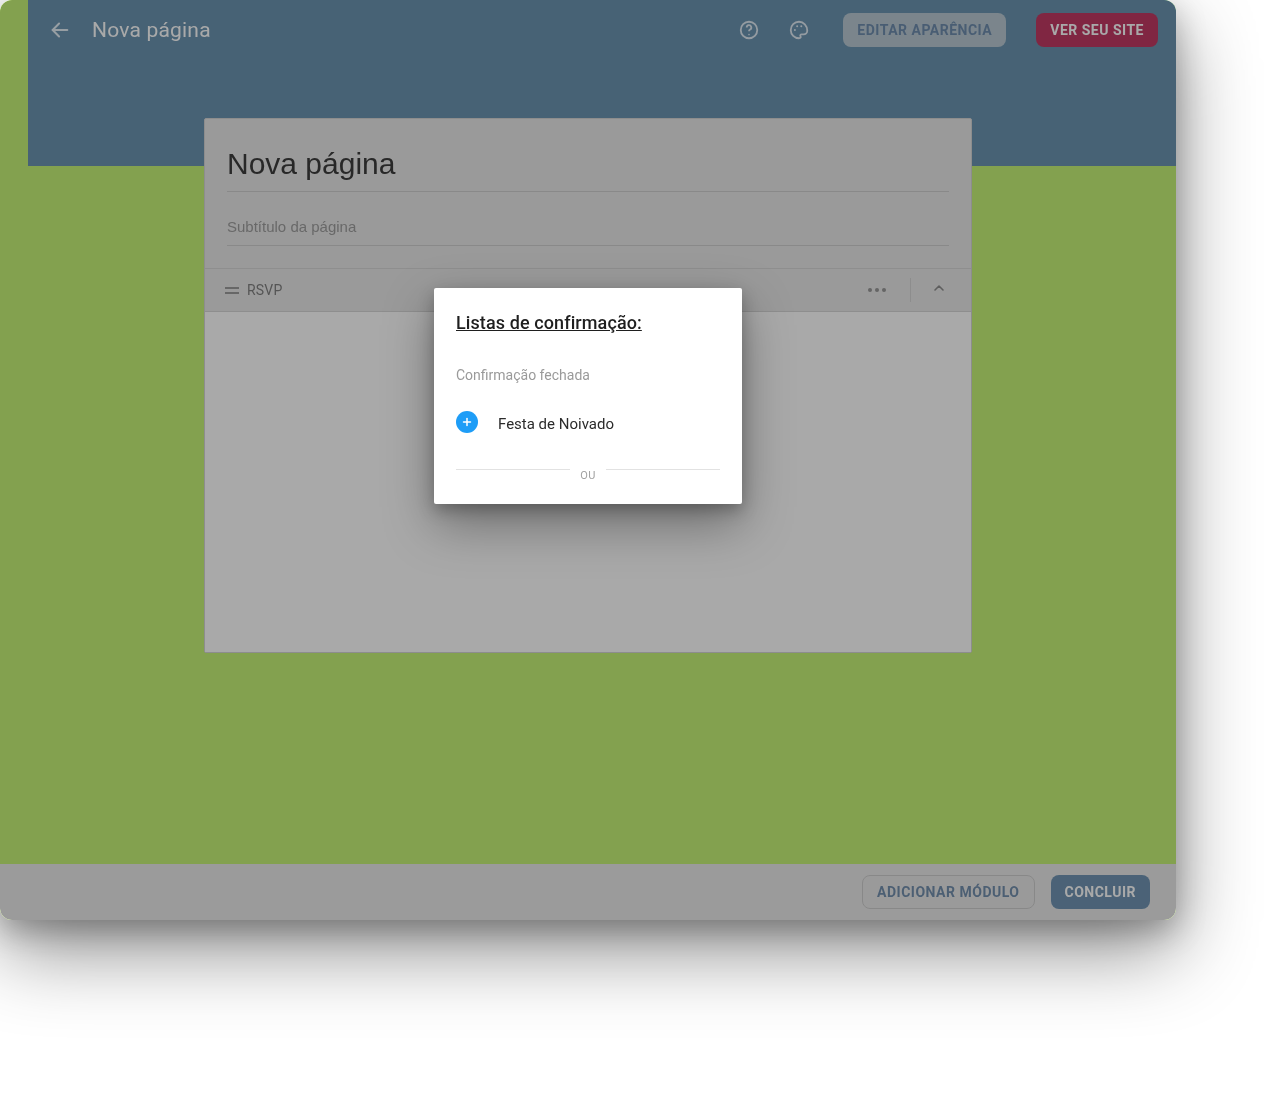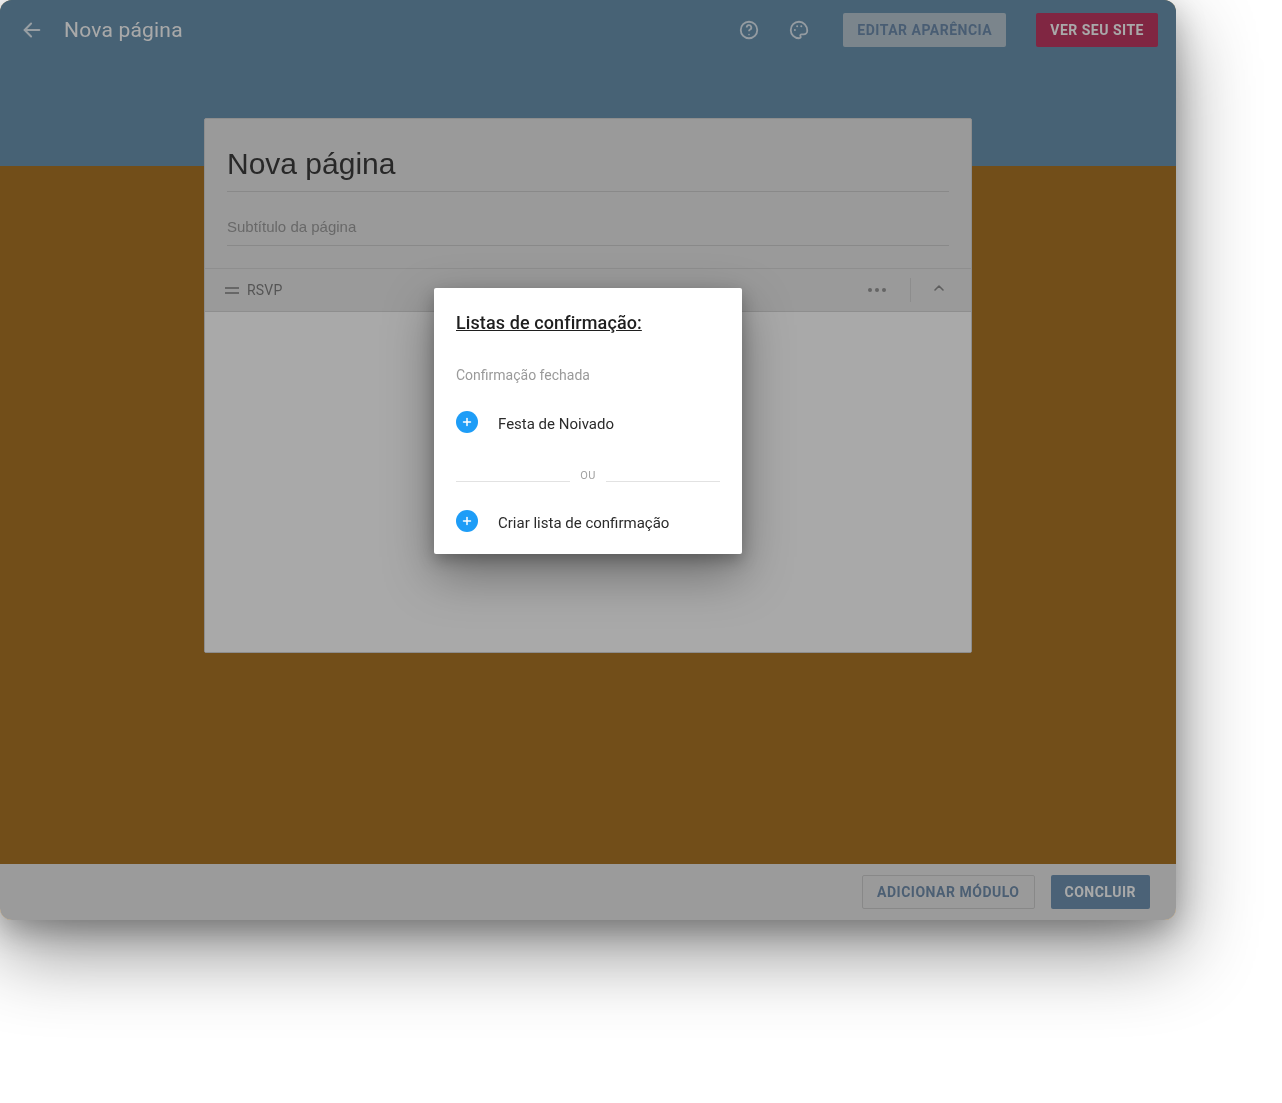--- a/index.html
+++ b/index.html
@@ -12,22 +12,23 @@
       overflow: hidden;
     }
 
     .app-window {
       position: absolute;
       top: 0; left: 0;
       width: 1176px;
       height: 920px;
       border-radius: 12px;
       overflow: hidden;
-      background: #a16207;
+      background: #bef264;
       box-shadow: 0 30px 80px rgba(0,0,0,0.45), 0 10px 30px rgba(0,0,0,0.25);
+      padding-left: 28px;
     }
 
     .top-band {
       height: 166px;
       background: #5685a6;
     }
 
     .toolbar {
       height: 60px;
       display: flex;
@@ -60,21 +61,21 @@
 
     .btn {
       height: 34px;
       padding: 0 14px;
       display: inline-flex;
       align-items: center;
       justify-content: center;
       font-size: 14px;
       font-weight: 700;
       letter-spacing: .5px;
-      border-radius: 2px;
+      border-radius: 8px;
       cursor: pointer;
       user-select: none;
     }
     .btn-light {
       background: #b0c2cd;
       color: #5a7da3;
       margin-left: 10px;
     }
     .btn-primary-pink {
       background: #b91e4f;
@@ -206,21 +207,21 @@
 
     .opt-row { display: flex; align-items: flex-end; gap: 20px; margin-top: 28px; cursor: pointer; }
     .plus-badge {
       width: 22px; height: 22px; border-radius: 50%;
       background: #1e9df7; display: flex; align-items: center; justify-content: center;
       flex: 0 0 auto;
     }
     .plus-badge svg { display: block; }
     .opt-text { color: #2b2b2b; font-size: 15px; }
 
-    .or-wrap { margin-top: 36px; display: flex; align-items: flex-end; gap: 10px; }
+    .or-wrap { margin-top: 36px; display: flex; align-items: flex-start; gap: 10px; }
     .or-line { flex: 1; height: 1px; background: #e2e2e2; }
     .or-text { color: #a2a2a2; font-size: 11px; letter-spacing: .5px; }
   </style>
 </head>
 <body>
 
 <div class="app-window">
 
   <div class="top-band">
     <div class="toolbar">
@@ -302,24 +303,15 @@
       <div class="opt-text">Festa de Noivado</div>
     </div>
 
 
     <div class="or-wrap">
       <div class="or-line"></div>
       <div class="or-text">OU</div>
       <div class="or-line"></div>
     </div>
 
-    <div class="opt-row">
-      <div class="plus-badge">
-        <svg width="12" height="12" viewBox="0 0 24 24" fill="none" stroke="#fff" stroke-width="3" stroke-linecap="round">
-            <line x1="12" y1="5" x2="12" y2="19"></line>
-            <line x1="5" y1="12" x2="19" y2="12"></line>
-          </svg>
-      </div>
-      <div class="opt-text">Criar lista de confirmação</div>
-    </div>
   </div>
 
 </div>
 
 </body></html>

